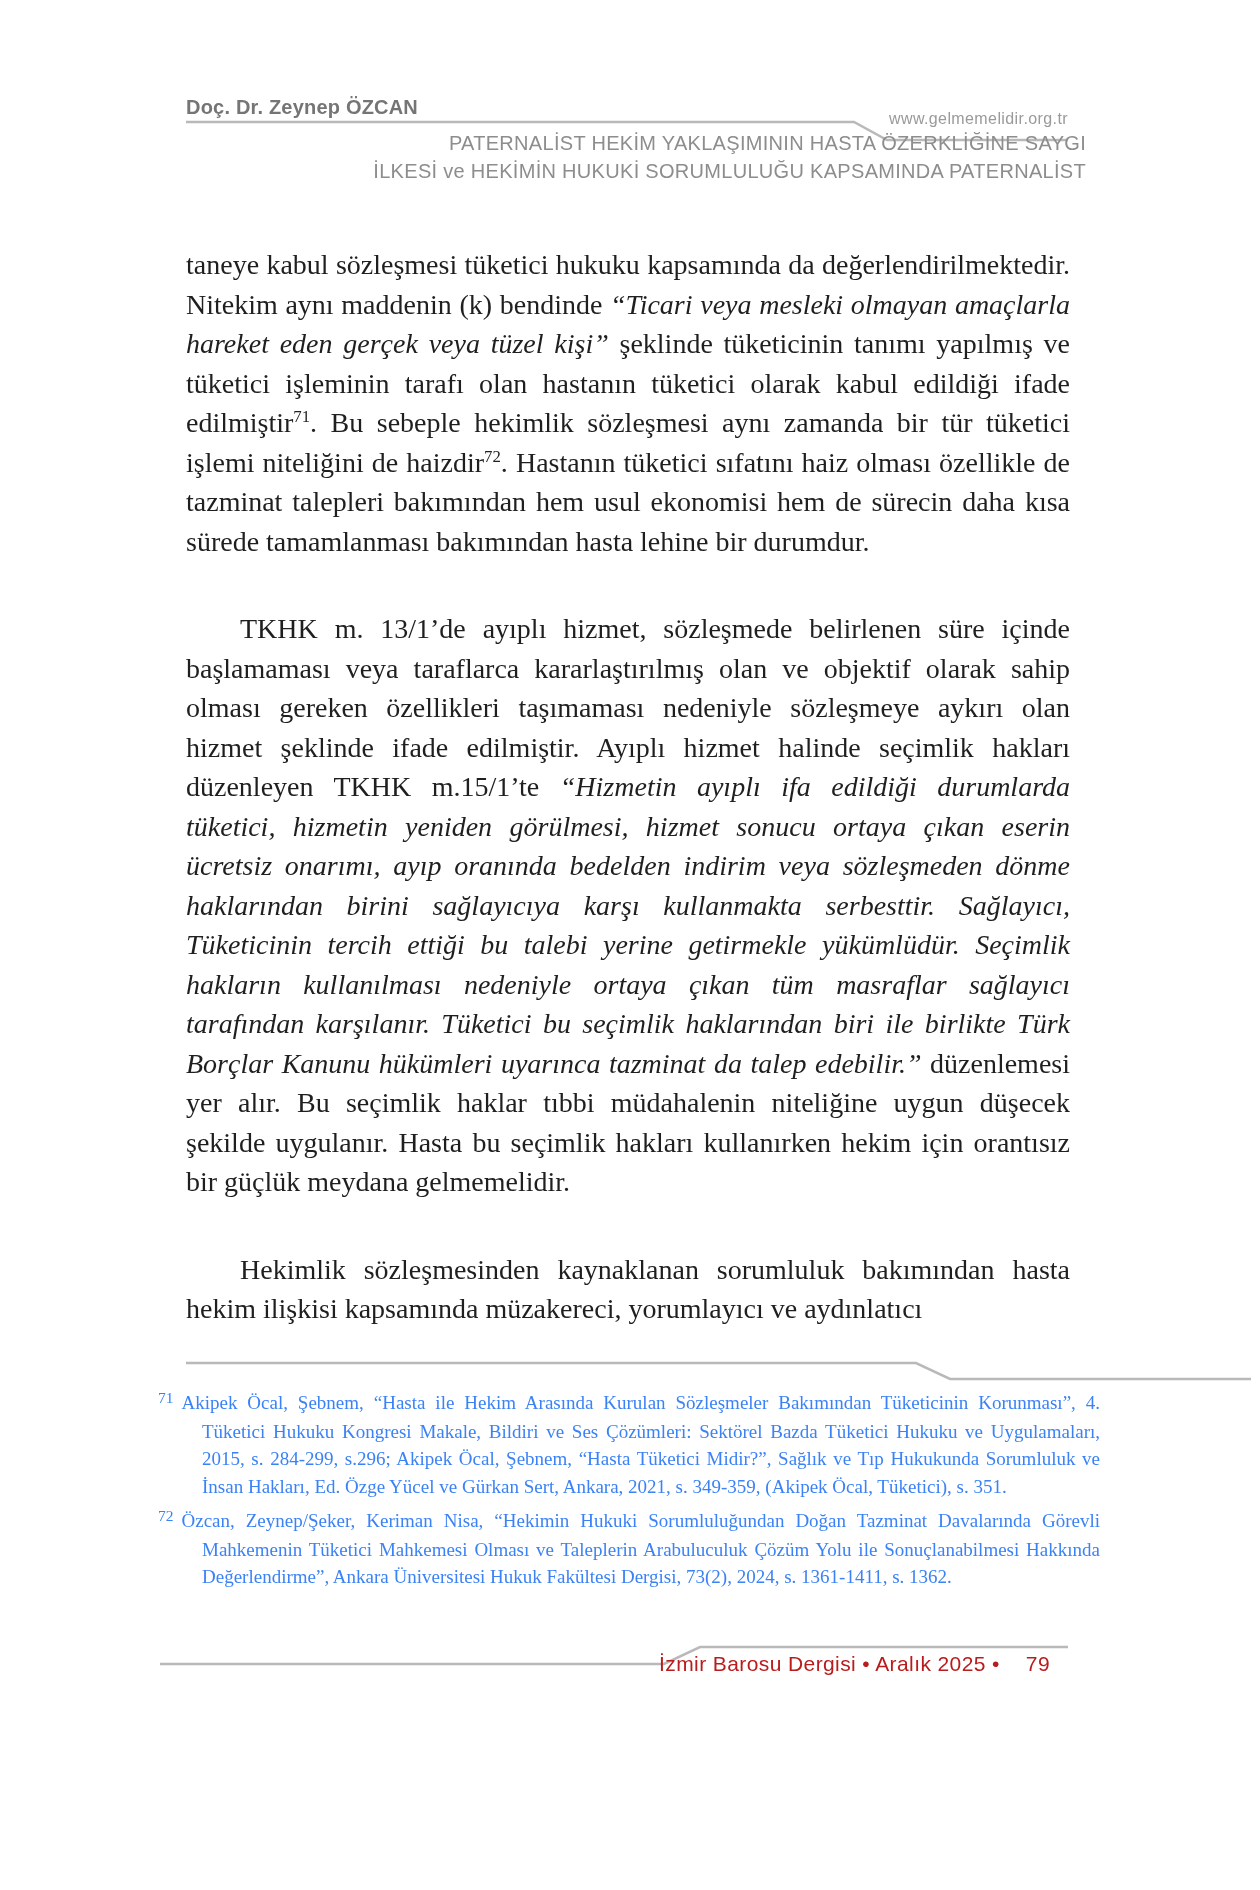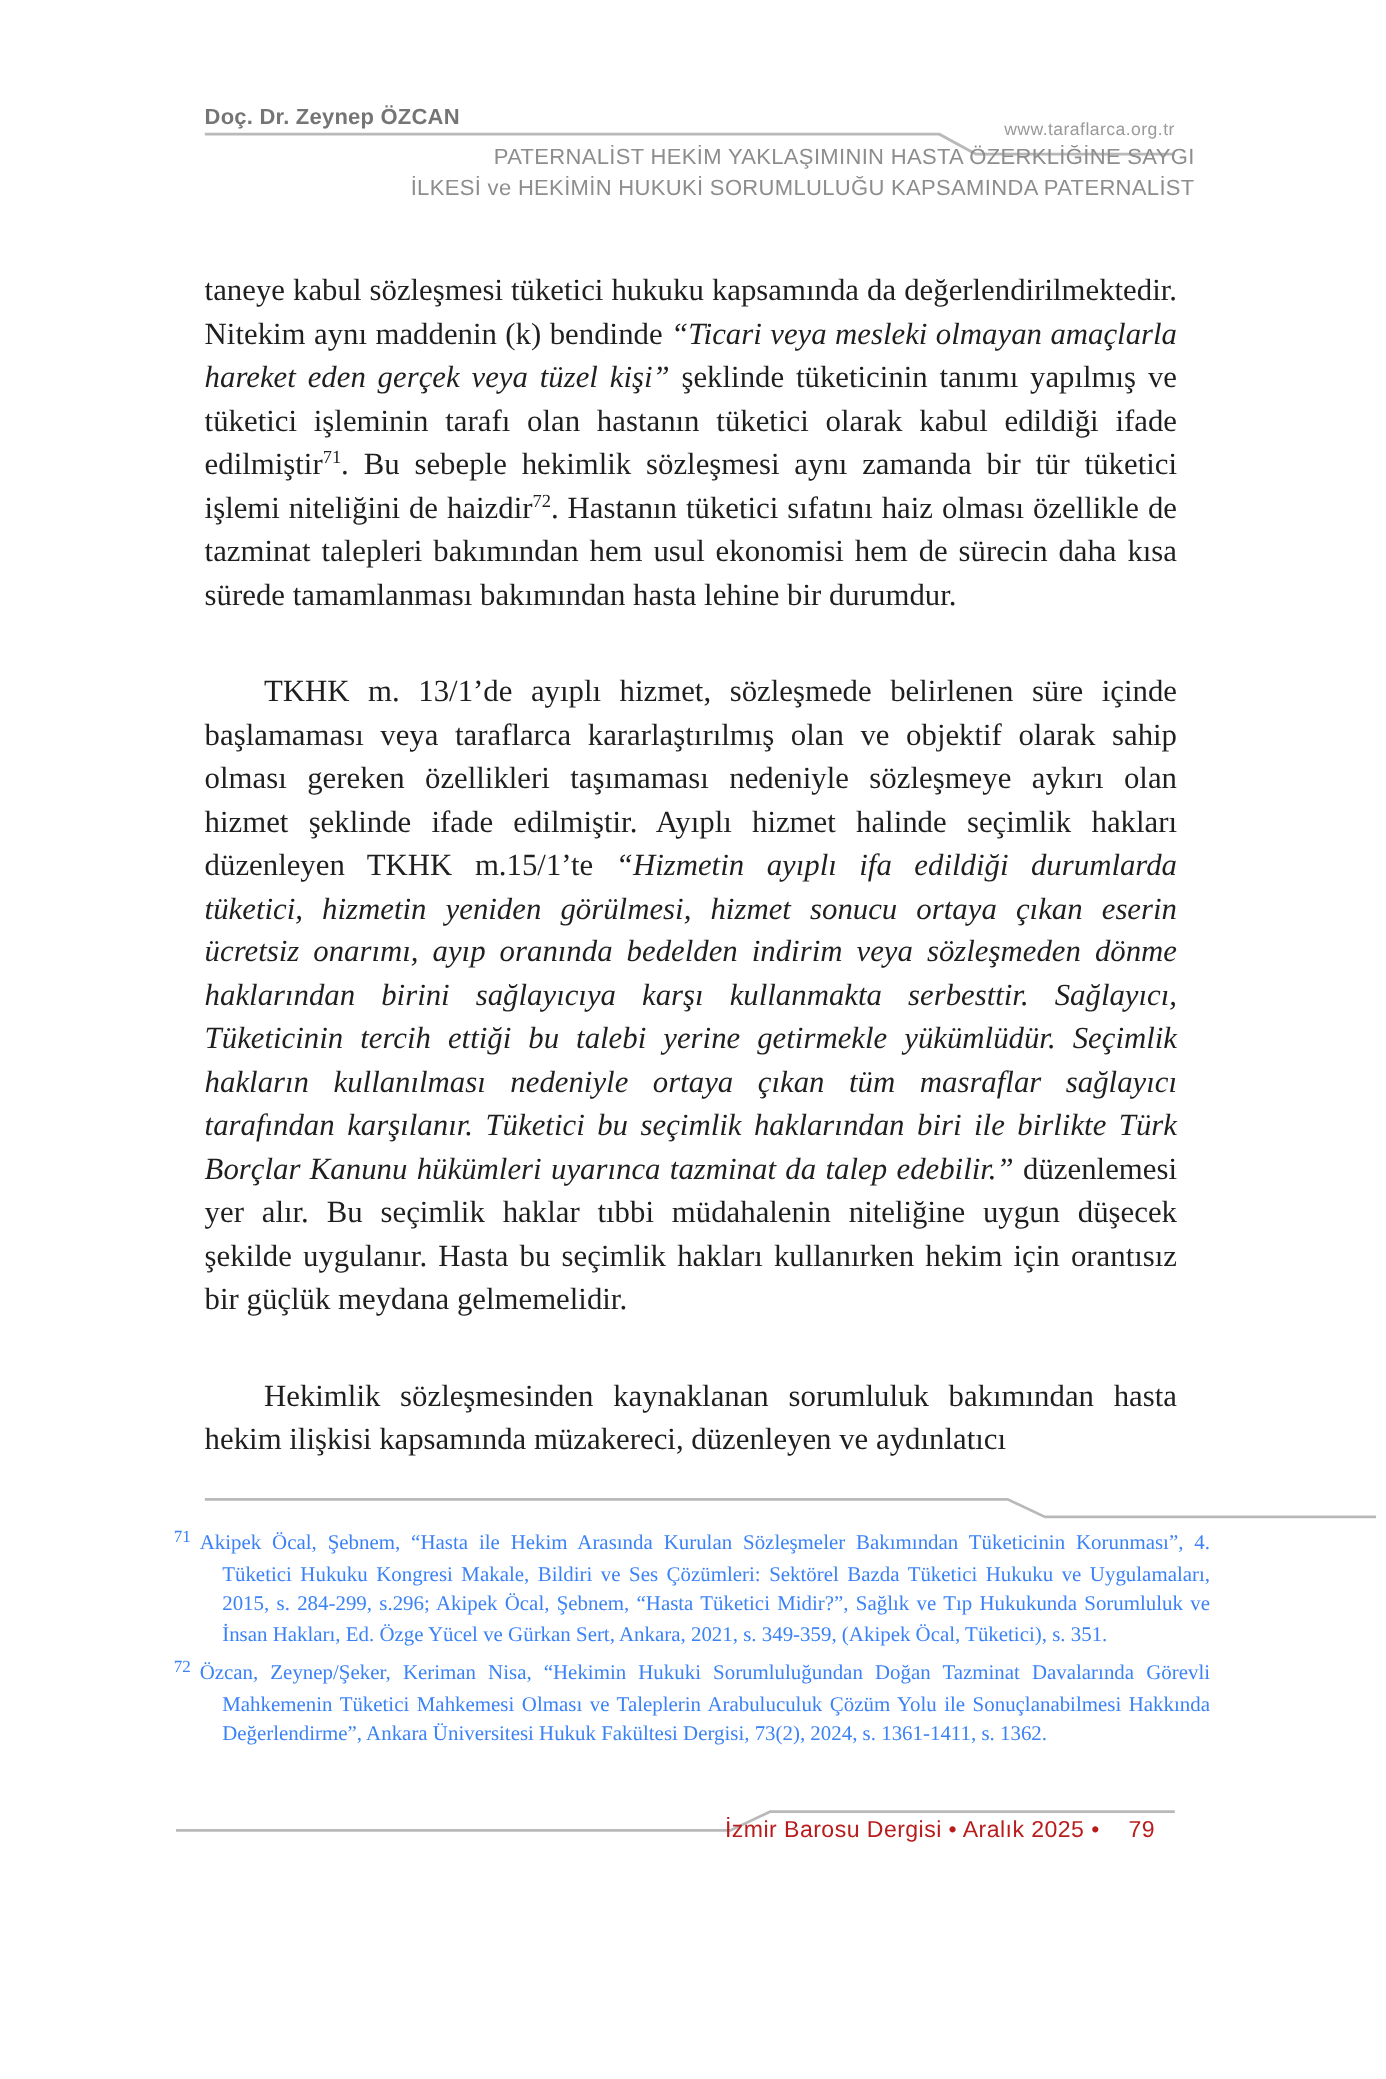--- a/index.html
+++ b/index.html
@@ -102,31 +102,31 @@
 <body>
 
 <div class="page" style="background: rgb(255, 255, 255);">
 
   <div class="author" style="color: rgb(117, 117, 117);">Doç. Dr. Zeynep ÖZCAN</div>
 
   <svg class="divider" style="left:186px; top:120px;" width="884" height="24" viewBox="0 0 884 24">
     <polyline points="0,2 668,2 701,20 882,20" stroke="#b9b9b9"></polyline>
   </svg>
 
-  <div class="site-url" style="color: rgb(154, 154, 154);">www.taraflarca.org.tr</div>
+  <div class="site-url" style="color: rgb(154, 154, 154);">www.gelmemelidir.org.tr</div>
 
   <div class="page-title" style="color: rgb(141, 141, 141);">
     <div>PATERNALİST HEKİM YAKLAŞIMININ HASTA ÖZERKLİĞİNE SAYGI</div>
     <div>İLKESİ ve HEKİMİN HUKUKİ SORUMLULUĞU KAPSAMINDA PATERNALİST</div>
   </div>
 
   <div class="body-text" style="color: rgb(31, 31, 31);">
       <p class="para"><span>taneye kabul sözleşmesi tüketici hukuku kapsamında da değerlendirilmektedir. Nitekim aynı maddenin (k) bendinde </span><em>“Ticari veya mesleki olmayan amaçlarla hareket eden gerçek veya tüzel kişi”</em><span> şeklinde tüketicinin tanımı yapılmış ve tüketici işleminin tarafı olan hastanın tüketici olarak kabul edildiği ifade edilmiştir</span><sup>71</sup><span>. Bu sebeple hekimlik sözleşmesi aynı zamanda bir tür tüketici işlemi niteliğini de haizdir</span><sup>72</sup><span>. Hastanın tüketici sıfatını haiz olması özellikle de tazminat talepleri bakımından hem usul ekonomisi hem de sürecin daha kısa sürede tamamlanması bakımından hasta lehine bir durumdur.</span></p>
       <p class="para indent"><span>TKHK m. 13/1’de ayıplı hizmet, sözleşmede belirlenen süre içinde başlamaması veya taraflarca kararlaştırılmış olan ve objektif olarak sahip olması gereken özellikleri taşımaması nedeniyle sözleşmeye aykırı olan hizmet şeklinde ifade edilmiştir. Ayıplı hizmet halinde seçimlik hakları düzenleyen TKHK m.15/1’te </span><em>“Hizmetin ayıplı ifa edildiği durumlarda tüketici, hizmetin yeniden görülmesi, hizmet sonucu ortaya çıkan eserin ücretsiz onarımı, ayıp oranında bedelden indirim veya sözleşmeden dönme haklarından birini sağlayıcıya karşı kullanmakta serbesttir. Sağlayıcı, Tüketicinin tercih ettiği bu talebi yerine getirmekle yükümlüdür. Seçimlik hakların kullanılması nedeniyle ortaya çıkan tüm masraflar sağlayıcı tarafından karşılanır. Tüketici bu seçimlik haklarından biri ile birlikte Türk Borçlar Kanunu hükümleri uyarınca tazminat da talep edebilir.”</em><span> düzenlemesi yer alır. Bu seçimlik haklar tıbbi müdahalenin niteliğine uygun düşecek şekilde uygulanır. Hasta bu seçimlik hakları kullanırken hekim için orantısız bir güçlük meydana gelmemelidir.</span></p>
-      <p class="para indent"><span>Hekimlik sözleşmesinden kaynaklanan sorumluluk bakımından hasta hekim ilişkisi kapsamında müzakereci, düzenleyen ve aydınlatıcı</span></p>
+      <p class="para indent"><span>Hekimlik sözleşmesinden kaynaklanan sorumluluk bakımından hasta hekim ilişkisi kapsamında müzakereci, yorumlayıcı ve aydınlatıcı</span></p>
     </div>
 
   <svg class="divider" style="left:186px; top:1360px;" width="1067" height="22" viewBox="0 0 1067 22">
     <polyline points="0,3 730,3 764,19 1065,19" stroke="#b9b9b9"></polyline>
   </svg>
 
   <div class="footnotes">
       <div class="footnote"><span class="fn-num">71</span><span>Akipek Öcal, Şebnem, “Hasta ile Hekim Arasında Kurulan Sözleşmeler Bakımından Tüketicinin Korunması”, 4. Tüketici Hukuku Kongresi Makale, Bildiri ve Ses Çözümleri: Sektörel Bazda Tüketici Hukuku ve Uygulamaları, 2015, s. 284-299, s.296; Akipek Öcal, Şebnem, “Hasta Tüketici Midir?”, Sağlık ve Tıp Hukukunda Sorumluluk ve İnsan Hakları, Ed. Özge Yücel ve Gürkan Sert, Ankara, 2021, s. 349-359, (Akipek Öcal, Tüketici), s. 351.</span></div>
       <div class="footnote"><span class="fn-num">72</span><span>Özcan, Zeynep/Şeker, Keriman Nisa, “Hekimin Hukuki Sorumluluğundan Doğan Tazminat Davalarında Görevli Mahkemenin Tüketici Mahkemesi Olması ve Taleplerin Arabuluculuk Çözüm Yolu ile Sonuçlanabilmesi Hakkında Değerlendirme”, Ankara Üniversitesi Hukuk Fakültesi Dergisi, 73(2), 2024, s. 1361-1411, s. 1362.</span></div>
     </div>

